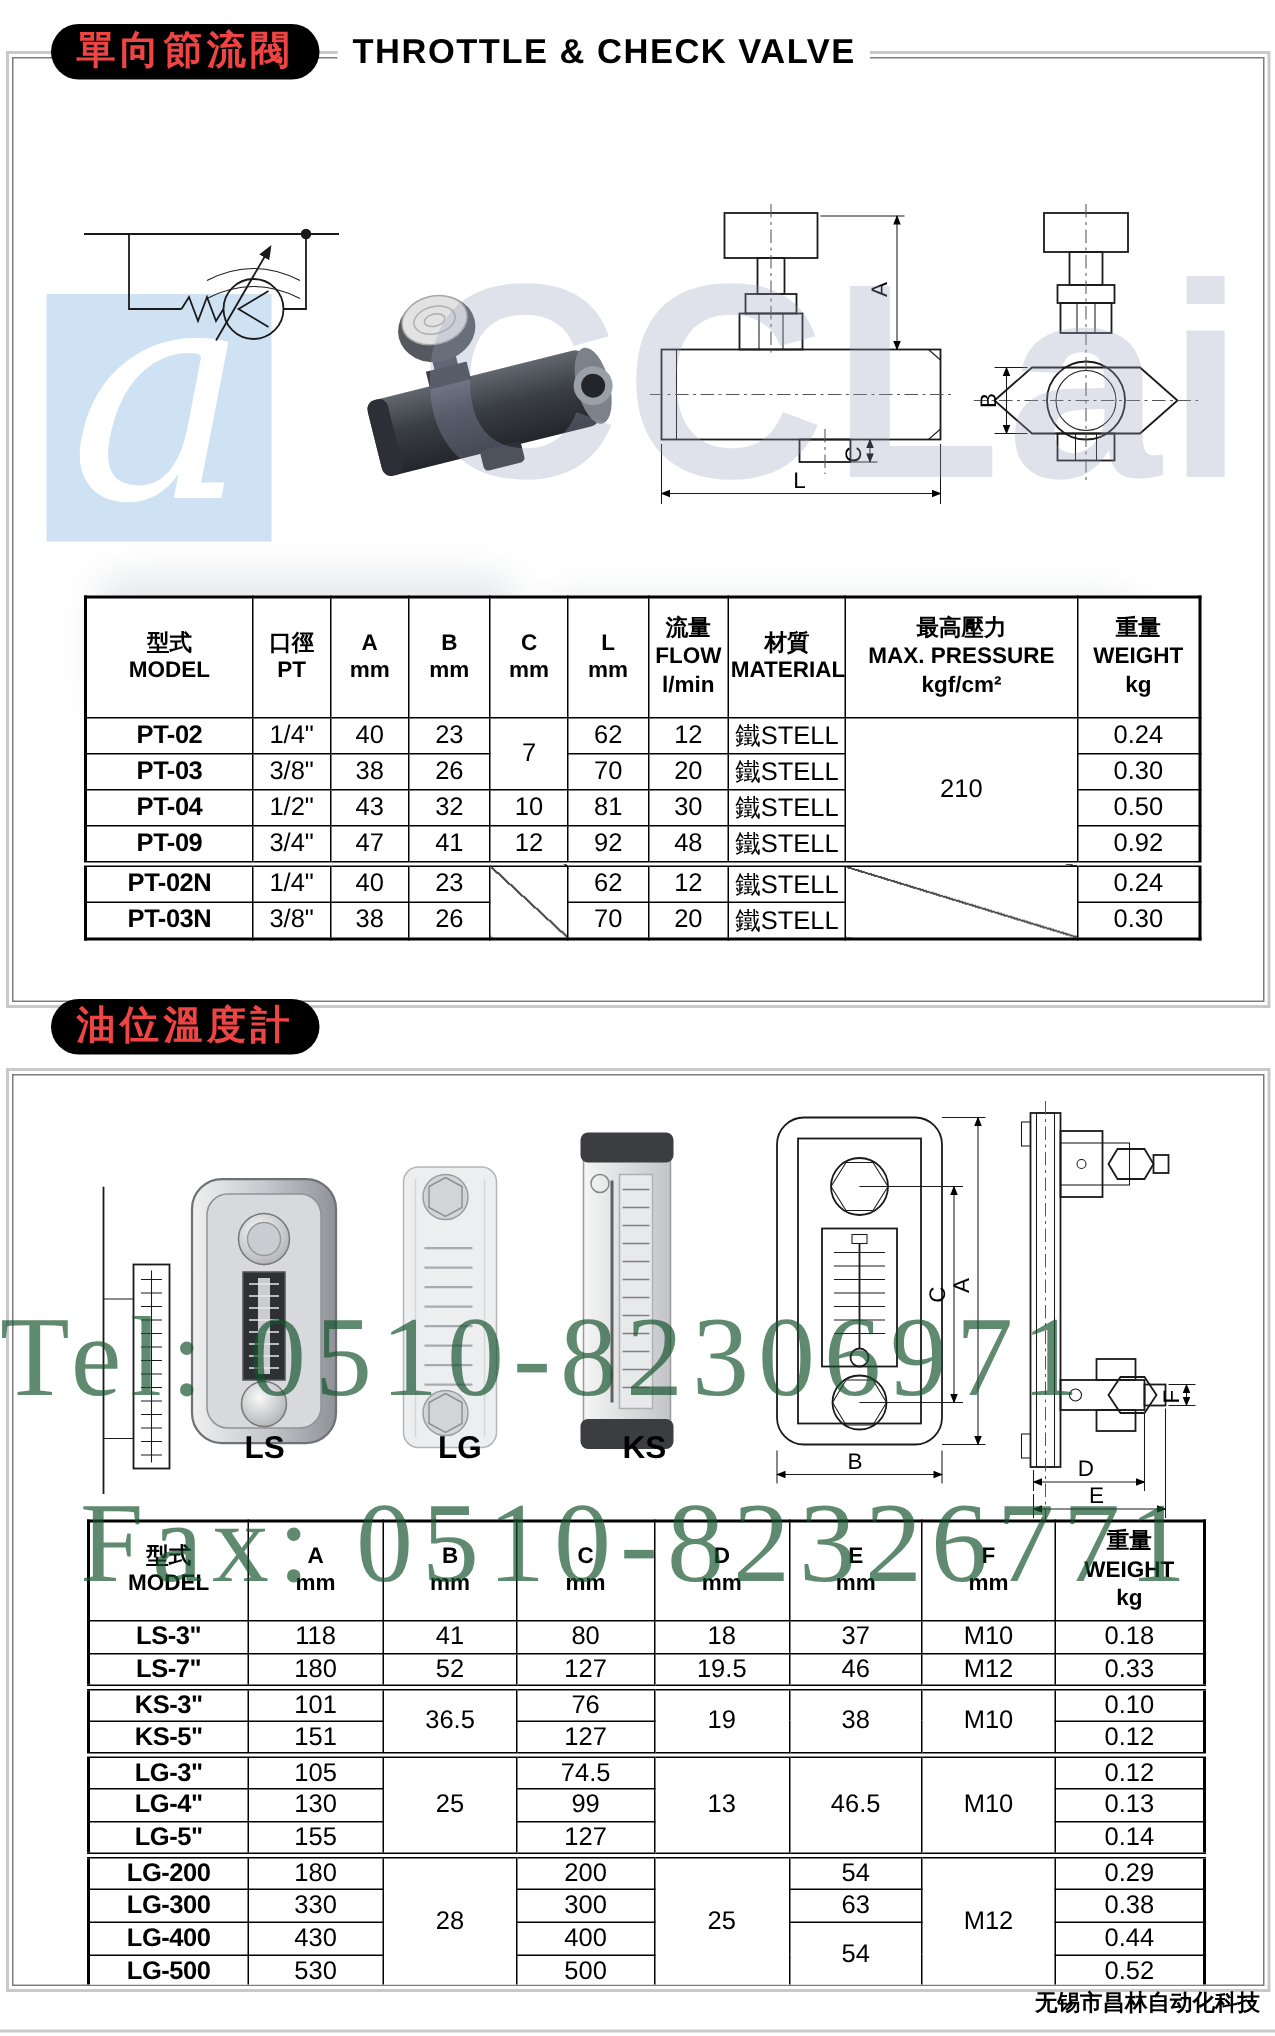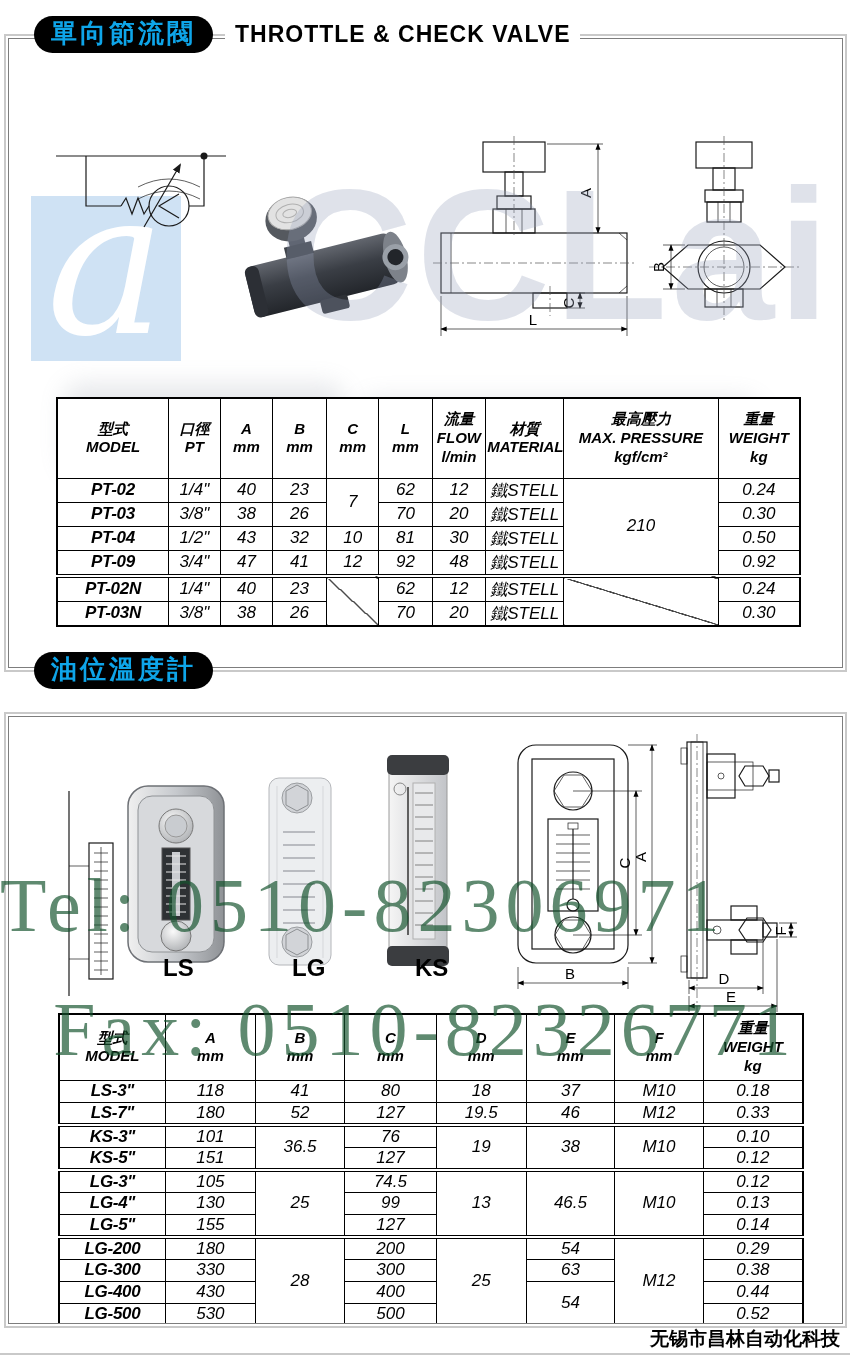--- a/index.html
+++ b/index.html
@@ -5,61 +5,61 @@
   html,body{margin:0;padding:0;background:#ffffff;}
   .page{position:relative;width:850px;height:1357px;background:#ffffff;overflow:hidden;
         font-family:"Liberation Sans",sans-serif;color:#000;}
   
   .panel{position:absolute;border:1px solid #7d7d7d;outline:2px solid #c9c9c9;outline-offset:2px;overflow:hidden;background:transparent;}
   #panel1{left:8px;top:38px;width:833px;height:628px;}
   #panel2{left:8px;top:716px;width:833px;height:606px;}
   
   .sec-header{position:absolute;display:flex;align-items:center;z-index:6;}
   #header1{left:34px;top:16px;}
-  #header2{left:34px;top:652px;}
-  .badge{background:#000;color:#0ea5e9;border-radius:22px;padding:3px 17px 5px 17px;
+  #header2{left:34px;top:666px;}
+  .badge{background:#000;color:#ef4444;border-radius:22px;padding:3px 17px 5px 17px;
          font-size:26px;font-weight:bold;letter-spacing:3px;line-height:1.1;white-space:nowrap;}
   .sec-title{font-size:23px;font-weight:bold;letter-spacing:1px;margin-left:12px;background:#fff;
              padding:4px 10px;white-space:nowrap;}
   
   .wm-bluebox{position:absolute;left:22px;top:157px;width:150px;height:165px;background:#cfe2f4;
               display:flex;align-items:center;justify-content:center;z-index:0;}
   .wm-swirl{font-family:"DejaVu Serif",serif;font-style:italic;font-size:200px;color:#ffffff;
             line-height:0.8;margin-top:-30px;}
   .wm-cclair{position:absolute;left:270px;top:110px;font-size:185px;font-weight:bold;
              color:rgba(150,160,185,0.30);letter-spacing:4px;z-index:4;white-space:nowrap;
              font-family:"Liberation Sans",sans-serif;pointer-events:none;}
   .blob{position:absolute;filter:blur(12px);opacity:0.22;background:#8d94a2;z-index:1;border-radius:18px;}
   .wm-line{position:absolute;left:0;width:100%;font-family:"Liberation Serif",serif;
            font-size:76px;color:#14532d;opacity:0.68;letter-spacing:6px;white-space:nowrap;
            z-index:7;pointer-events:none;}
   #wm-tel{top:862px;}
   #wm-fax{top:986px;text-align:center;}
   
   .fig{position:absolute;}
-  .photo-label{position:absolute;font-size:24px;font-weight:bold;z-index:3;}
+  .photo-label{position:absolute;font-size:21px;font-weight:bold;z-index:3;}
   
   .tblwrap{position:absolute;z-index:2;background:#ffffff;}
   #table1{left:47px;top:358px;width:745px;}
   #table2{left:49px;top:296px;width:746px;}
   table.spec{border-collapse:collapse;width:100%;table-layout:fixed;background:#fff;}
   table.spec th,table.spec td{border:1px solid #000;text-align:center;vertical-align:middle;padding:0 1px;}
-  table.spec{border:2px solid #000;font-style:italic;}
+  table.spec{border:2px solid #000;}
   table.spec th{font-weight:bold;font-size:15px;line-height:1.25;}
   table.spec td{font-size:17px;}
   table.spec td:first-child{font-weight:bold;letter-spacing:-0.3px;}
   #table1 thead tr{height:80px;}
   #table1 tbody tr{height:24px;}
   #table2 thead tr{height:66px;}
   #table2 tbody tr{height:22px;}
   tr.sep td{border-top:4px double #000;}
   td.diag{background:linear-gradient(to right top,transparent calc(50% - 0.7px),
           #4a4a4a calc(50% - 0.7px),#4a4a4a calc(50% + 0.7px),transparent calc(50% + 0.7px));}
   
-  #footer{position:absolute;top:1326px;right:10px;font-size:19px;font-weight:bold;z-index:8;margin-left:26px;}
+  #footer{position:absolute;top:1326px;right:10px;font-size:15px;font-weight:bold;z-index:8;margin-left:26px;}
   #bottom-rule{position:absolute;top:1353px;left:0;width:100%;height:2px;background:#c9c9c9;}
   
   svg .ln{stroke:#1a1a1a;stroke-width:1.2;fill:none;}
   svg .thin{stroke:#1a1a1a;stroke-width:0.7;fill:none;}
   svg .cl{stroke:#555;stroke-width:0.7;fill:none;stroke-dasharray:9 3 2 3;}
   svg .dimtxt{font-family:"Liberation Sans",sans-serif;font-size:15px;fill:#000;}
 </style>
 </head>
 <body>
 

